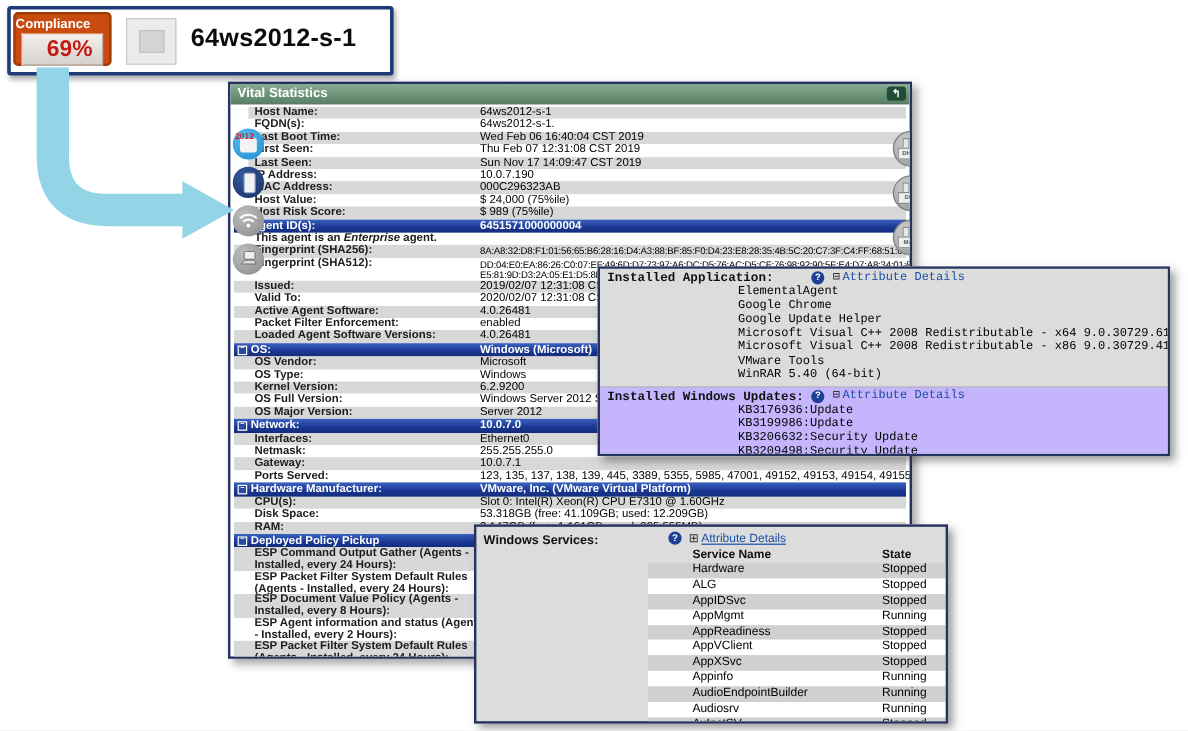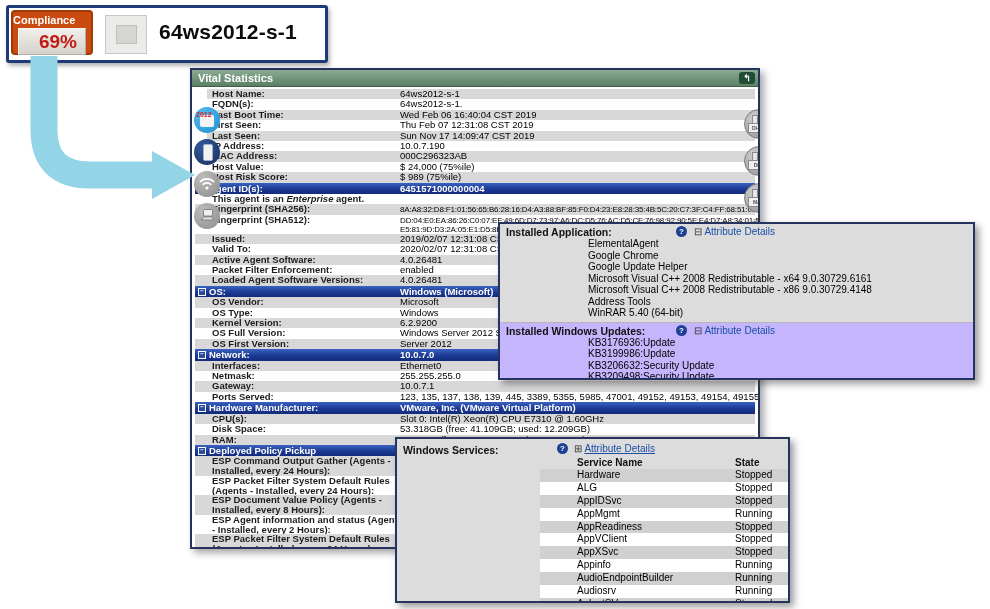--- a/index.html
+++ b/index.html
@@ -72,31 +72,31 @@
   .ricon{position:absolute;width:30px;height:30px;border-radius:50%;z-index:2;
     background:radial-gradient(circle at 35% 30%,#cfcfcf,#8f8f8f);border:1px solid #7c7c7c;box-sizing:border-box;}
   .ricon .tower{position:absolute;top:5px;width:4px;height:9px;background:#e6e6e6;border:1px solid #8a8a8a;}
   .ricon .t1{left:7px;} .ricon .t2{left:14px;}
   .ricon .rlab{position:absolute;left:3px;right:3px;bottom:5px;height:8px;line-height:8px;background:#efefef;
     border:1px solid #8a8a8a;font-size:5px;font-weight:bold;color:#555;text-align:center;letter-spacing:0;}
 
   
   .overlay{position:absolute;box-sizing:border-box;border:2px solid #25335f;box-shadow:4px 4px 7px rgba(60,60,60,.5);overflow:hidden;}
   #installed-panel{left:498px;top:222px;width:477px;height:158px;background:#fff;z-index:3;}
-  .iblk{position:relative;padding:2px 0 3px 0;}
+  .iblk{position:relative;padding:2px 0 3px 0;font-family:Liberation Mono, monospace;}
   .iblk.gray{background:#dcdcdc;}
   .iblk.white{background:#c4b5fd;border-top:1px solid #b5b5b5;}
   .ilab-row{position:relative;height:12px;line-height:12px;}
   .ilab{position:absolute;left:6px;font-weight:bold;font-size:10.5px;color:#111;white-space:nowrap;}
   .help{position:absolute;display:inline-block;width:11px;height:11px;border-radius:50%;background:#1d3f94;
     color:#fff;font-size:8px;line-height:11px;text-align:center;font-weight:bold;}
   .ilab-row .help{left:176px;top:0;}
   .det{position:absolute;left:194px;top:0;font-size:10px;color:#1c4ea5;white-space:nowrap;}
   .exp{color:#333;margin-right:2px;}
-  .ilist{margin-left:88px;}
+  .ilist{margin-left:115px;}
   .iitem{font-size:10px;line-height:11.5px;white-space:nowrap;}
 
   
   #services-panel{left:395px;top:437px;width:395px;height:166px;background:#dcdcdc;z-index:4;}
   #svc-label{position:absolute;left:6px;top:5px;font-weight:bold;font-size:10.5px;color:#111;}
   #svc-help{left:160px;top:4px;}
   #svc-det{position:absolute;left:177px;top:4px;font-size:10px;color:#1c4ea5;white-space:nowrap;}
   #svc-det .dlab{text-decoration:underline;}
   #svc-table{position:absolute;left:143px;top:17px;width:248px;}
   .svc-hrow{position:relative;height:13px;line-height:13px;font-size:10px;font-weight:bold;color:#111;}
@@ -219,21 +219,21 @@
           </div>
           <div class="r g">
             <span class="lab">Kernel Version:</span>
             <span class="val">6.2.9200</span>
           </div>
           <div class="r w">
             <span class="lab">OS Full Version:</span>
             <span class="val">Windows Server 2012 Standard</span>
           </div>
           <div class="r g">
-            <span class="lab">OS First Version:</span>
+            <span class="lab">OS Major Version:</span>
             <span class="val">Server 2012</span>
           </div>
           <div class="sec"><span class="minus">−</span><span class="slab">Network:</span><span class="sval">10.0.7.0</span></div>
           <div class="r g">
             <span class="lab">Interfaces:</span>
             <span class="val">Ethernet0</span>
           </div>
           <div class="r w">
             <span class="lab">Netmask:</span>
             <span class="val">255.255.255.0</span>
@@ -318,21 +318,21 @@
             <span class="ilab">Installed Application:</span>
             <span class="help">?</span>
             <span class="det"><span class="exp">⊟</span><span class="dlab">Attribute Details</span></span>
           </div>
           <div class="ilist">
             <div class="iitem">ElementalAgent</div>
             <div class="iitem">Google Chrome</div>
             <div class="iitem">Google Update Helper</div>
             <div class="iitem">Microsoft Visual C++ 2008 Redistributable - x64 9.0.30729.6161</div>
             <div class="iitem">Microsoft Visual C++ 2008 Redistributable - x86 9.0.30729.4148</div>
-            <div class="iitem">Address Tools</div>
+            <div class="iitem">VMware Tools</div>
             <div class="iitem">WinRAR 5.40 (64-bit)</div>
           </div>
         </div>
         <div class="iblk white">
           <div class="ilab-row">
             <span class="ilab">Installed Windows Updates:</span>
             <span class="help">?</span>
             <span class="det"><span class="exp">⊟</span><span class="dlab">Attribute Details</span></span>
           </div>
           <div class="ilist">

